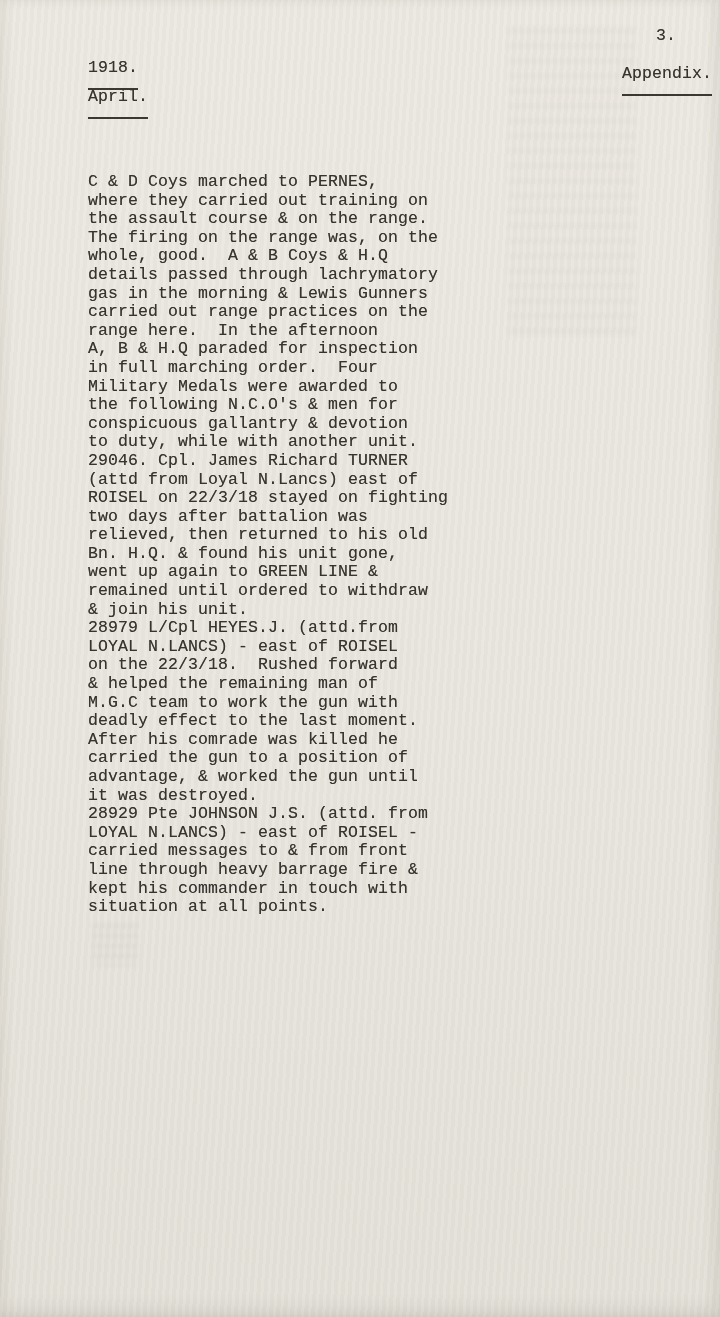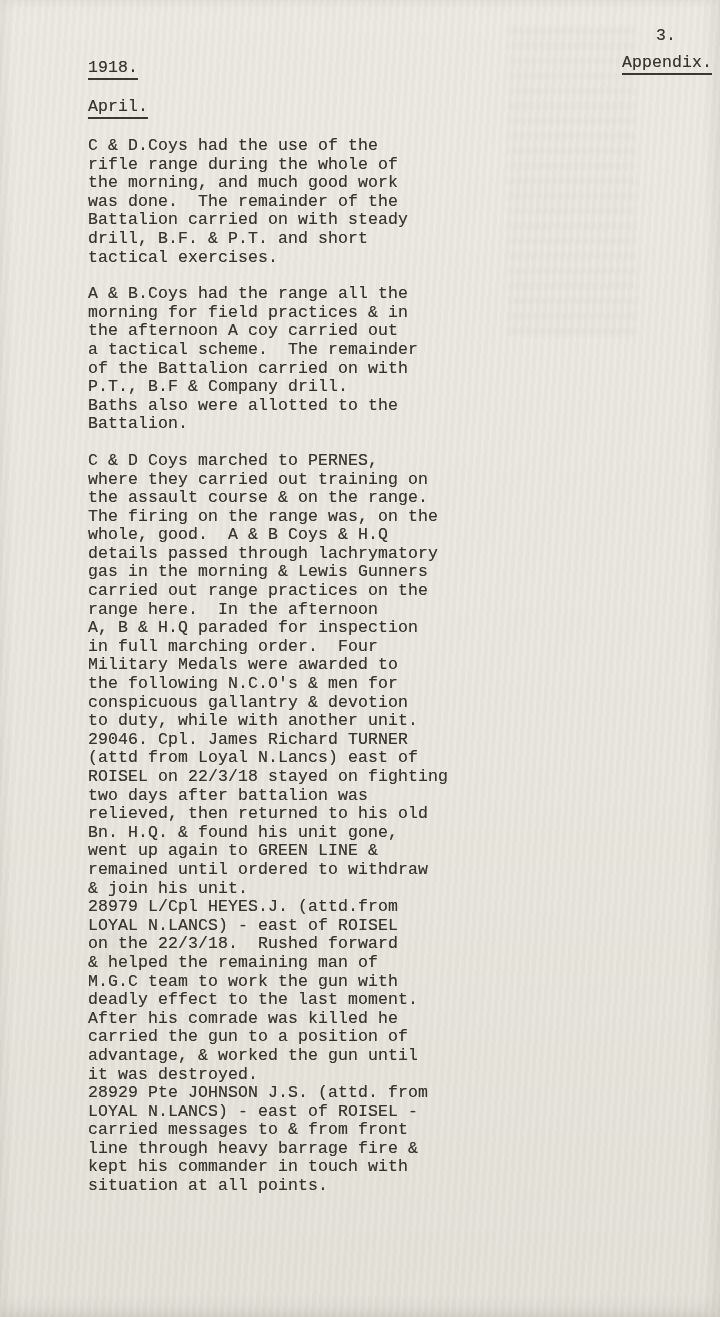--- a/index.html
+++ b/index.html
@@ -59,31 +59,31 @@
     top: 27px;
     right: 44px;
   }
   .year-heading {
     position: absolute;
     top: 59px;
     left: 88px;
   }
   .appendix-heading {
     position: absolute;
-    top: 54px;
+    top: 65px;
     right: 8px;
   }
   .month-heading {
     position: absolute;
-    top: 98px;
+    top: 88px;
     left: 88px;
   }
   .underlined {
     border-bottom: 2px solid #3b3731;
-    padding-bottom: 1px;
+    padding-bottom: 11px;
   }
   .entries {
     position: absolute;
     top: 137px;
     left: 88px;
     right: 8px;
   }
   .entry {
     display: flex;
     margin-bottom: 18px;
@@ -106,37 +106,22 @@
   <div class="ghost-bleed"></div>
   <div class="smudge"></div>
 
   <div class="page-number">3.</div>
   <div class="year-heading"><span class="underlined">1918.</span></div>
   <div class="appendix-heading"><span class="underlined">Appendix.</span></div>
   <div class="month-heading"><span class="underlined">April.</span></div>
 
   <div class="entries">
     <div class="entry">
-      <div class="entry-body">C &amp; D.Coys had the use of the
-rifle range during the whole of
-the morning, and much good work
-was done.  The remainder of the
-Battalion carried on with steady
-drill, B.F. &amp; P.T. and short
-tactical exercises.</div>
     </div>
     <div class="entry">
-      <div class="entry-body">A &amp; B.Coys had the range all the
-morning for field practices &amp; in
-the afternoon A coy carried out
-a tactical scheme.  The remainder
-of the Battalion carried on with
-P.T., B.F &amp; Company drill.
-Baths also were allotted to the
-Battalion.</div>
     </div>
     <div class="entry">
       <div class="entry-body">C &amp; D Coys marched to PERNES,
 where they carried out training on
 the assault course &amp; on the range.
 The firing on the range was, on the
 whole, good.  A &amp; B Coys &amp; H.Q
 details passed through lachrymatory
 gas in the morning &amp; Lewis Gunners
 carried out range practices on the

